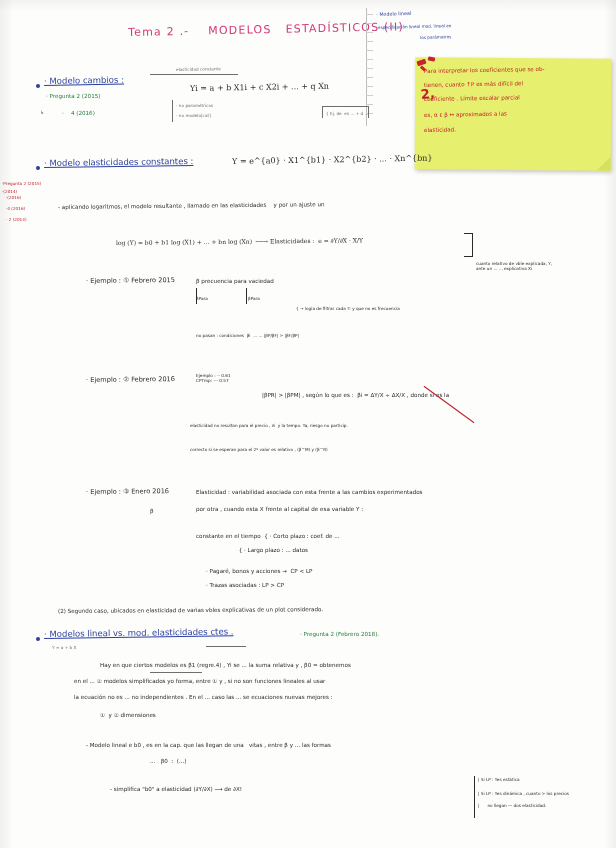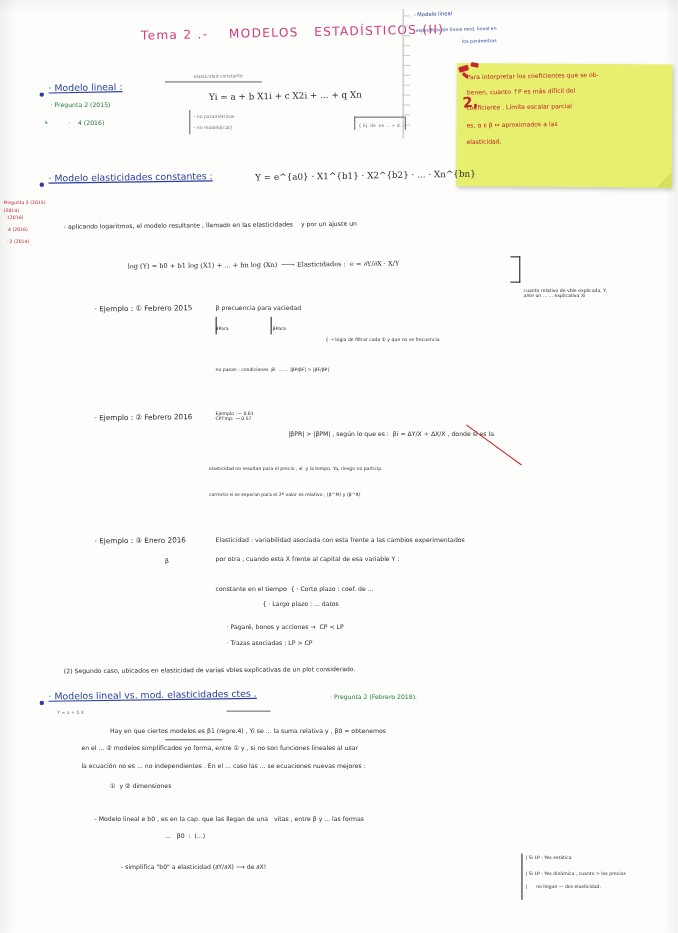--- a/index.html
+++ b/index.html
@@ -120,21 +120,21 @@
 
   <div class="hw red t-small" style="left:424px;top:68px;transform:rotate(-1deg);">Para interpretar los coeficientes que se ob-</div>
   <div class="hw red t-small" style="left:424px;top:82px;transform:rotate(-1deg);">tienen, cuanto ↑P es más difícil del</div>
   <div class="hw red t-small" style="left:424px;top:96px;transform:rotate(-1deg);">coeficiente . Límite escalar parcial</div>
   <div class="hw red t-small" style="left:424px;top:112px;transform:rotate(-1deg);">es, α ε β ↔ aproximados a las</div>
   <div class="hw red t-small" style="left:424px;top:127px;transform:rotate(-1deg);">elasticidad.</div>
 
   <div class="hw red" style="left:420px;top:88px;font-size:13px;font-weight:bold;transform:rotate(-6deg);">2,</div>
 
   <div class="bullet blue" style="left:36px;top:84px;"></div>
-  <div class="hw blue t-head ul" style="left:44px;top:77px;transform:rotate(-1deg);">· Modelo lineal :</div>
+  <div class="hw blue t-head ul" style="left:44px;top:77px;transform:rotate(-1deg);">· Modelo cambios :</div>
   <div class="hw pencil t-micro" style="left:176px;top:68px;transform:rotate(-1deg);">elasticidad constante</div>
   <div class="hline pencil" style="left:150px;top:74px;width:88px;"></div>
 
   <div class="hw black t-math" style="left:190px;top:85px;transform:rotate(-1deg);">Yi = a + b X1i + c X2i + ... + q Xn</div>
 
   <div class="hw pencil t-micro" style="left:176px;top:104px;">- no paramétricos</div>
   <div class="hw pencil t-micro" style="left:176px;top:114px;">- no modelo[cat]</div>
   <div class="vline pencil" style="left:172px;top:100px;height:22px;"></div>
 
   <div class="hw pencil t-micro" style="left:326px;top:112px;">{ Ej. de  es ... + d ...</div>

